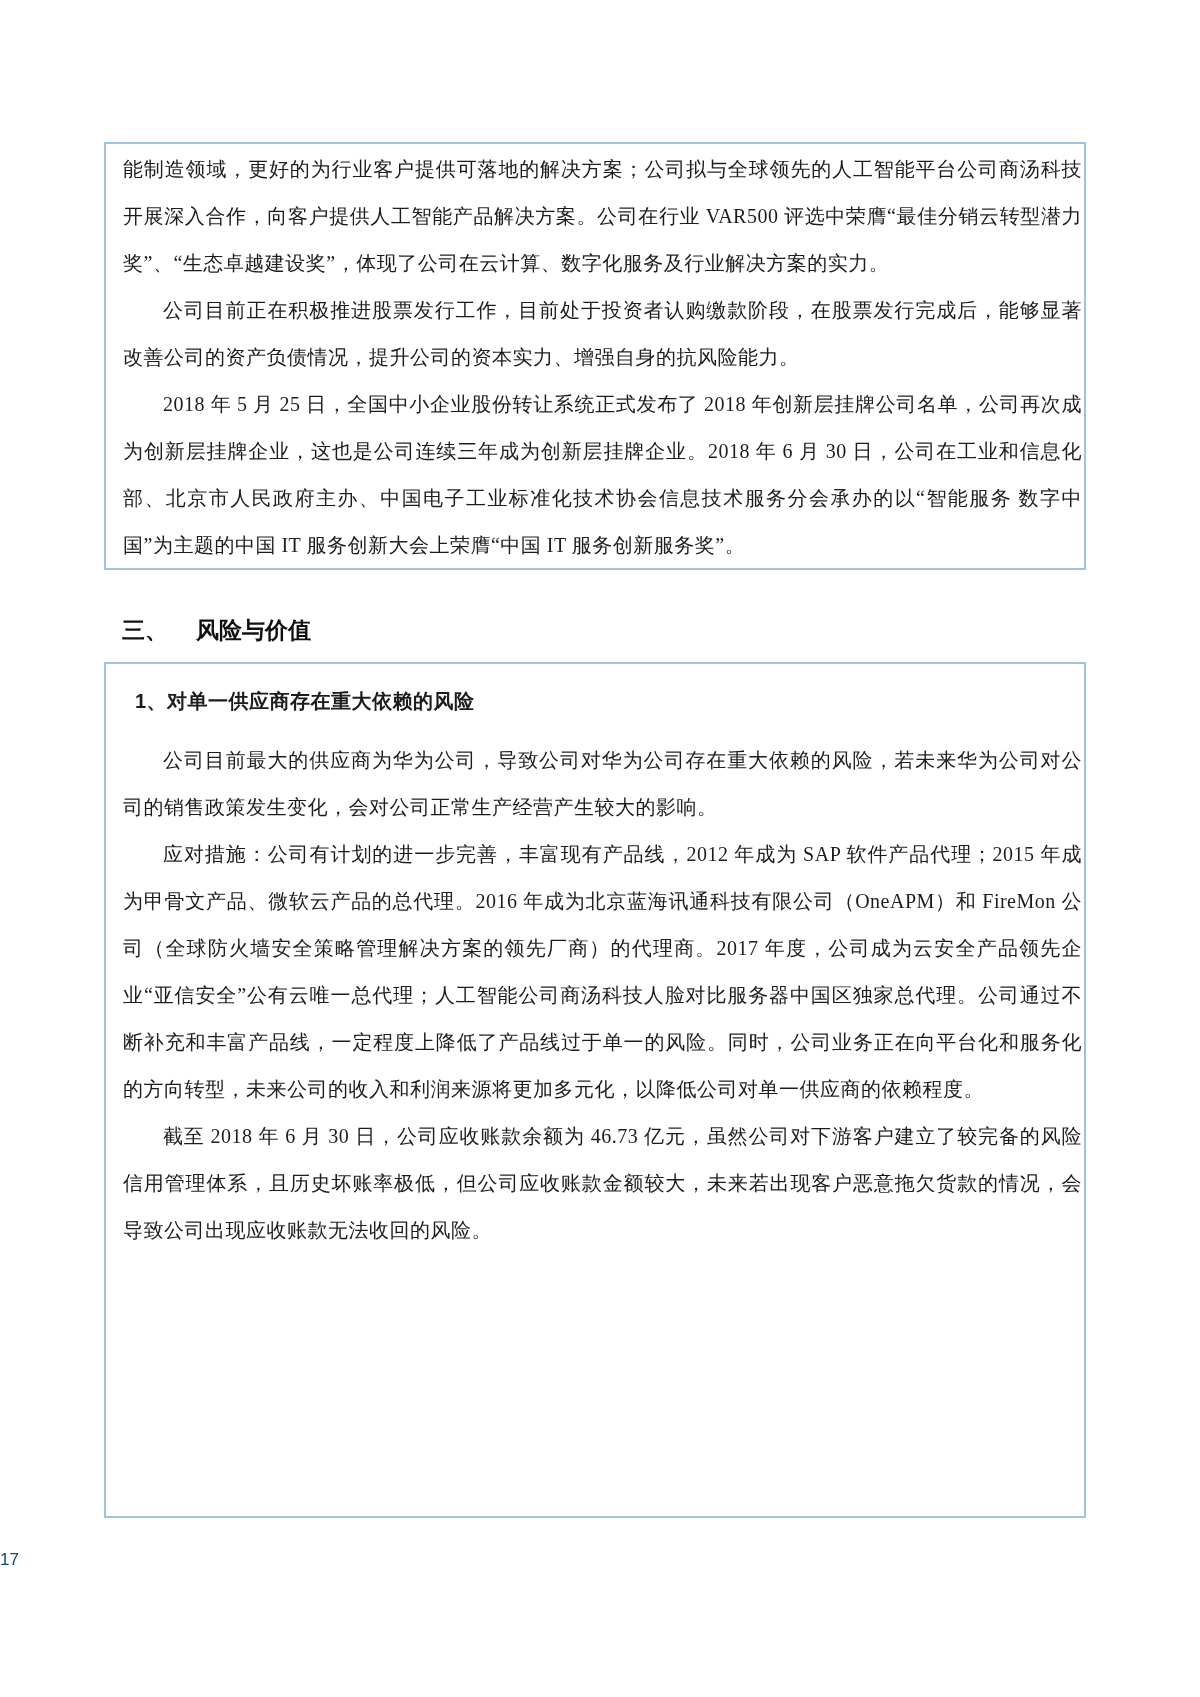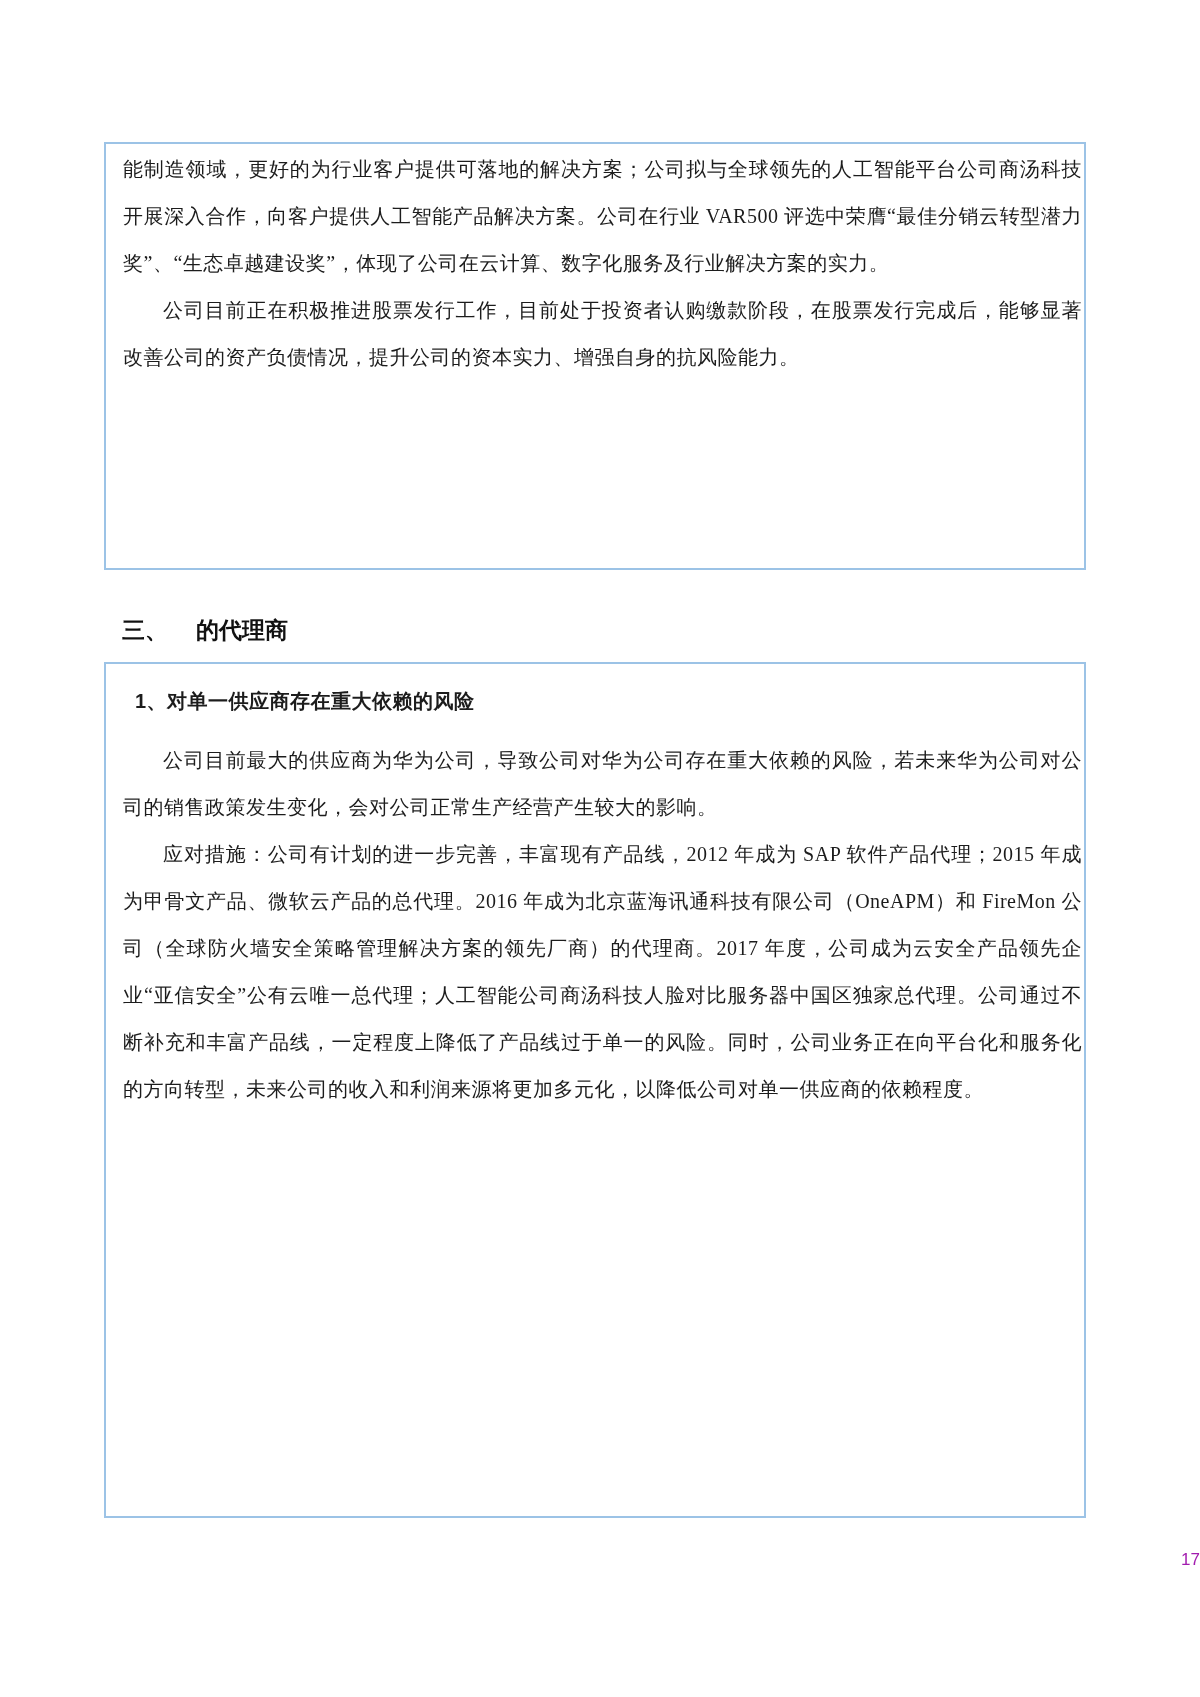--- a/index.html
+++ b/index.html
@@ -54,42 +54,44 @@
     font-family: "Liberation Sans", sans-serif;
     color: #111111;
     display: flex;
   }
   .section-heading .sec-num { width: 74px; }
   .page-number {
     position: absolute;
     top: 1550px;
     left: 0;
     width: 1200px;
-    text-align: right;
+    text-align: left;
     font-size: 17px;
     font-family: "Liberation Sans", sans-serif;
-    color: #a21caf;
+    color: #0c4a6e;
   }
 </style>
 </head>
 <body>
 
 <div class="page">
 
   <section class="box box-highlights">
     <p class="para no-indent">能制造领域，更好的为行业客户提供可落地的解决方案；公司拟与全球领先的人工智能平台公司商汤科技开展深入合作，向客户提供人工智能产品解决方案。公司在行业 VAR500 评选中荣膺“最佳分销云转型潜力奖”、“生态卓越建设奖”，体现了公司在云计算、数字化服务及行业解决方案的实力。</p>
     <p class="para">公司目前正在积极推进股票发行工作，目前处于投资者认购缴款阶段，在股票发行完成后，能够显著改善公司的资产负债情况，提升公司的资本实力、增强自身的抗风险能力。</p>
+    <p class="para">2018 年 5 月 25 日，全国中小企业股份转让系统正式发布了 2018 年创新层挂牌公司名单，公司再次成为创新层挂牌企业，这也是公司连续三年成为创新层挂牌企业。2018 年 6 月 30 日，公司在工业和信息化部、北京市人民政府主办、中国电子工业标准化技术协会信息技术服务分会承办的以“智能服务 数字中国”为主题的中国 IT 服务创新大会上荣膺“中国 IT 服务创新服务奖”。</p>
   </section>
 
   <h2 class="section-heading">
     <span class="sec-num">三、</span>
-    <span class="sec-title">的代理商</span>
+    <span class="sec-title">风险与价值</span>
   </h2>
 
   <section class="box box-risks">
     <p class="item-heading">1、对单一供应商存在重大依赖的风险</p>
     <p class="para">公司目前最大的供应商为华为公司，导致公司对华为公司存在重大依赖的风险，若未来华为公司对公司的销售政策发生变化，会对公司正常生产经营产生较大的影响。</p>
     <p class="para">应对措施：公司有计划的进一步完善，丰富现有产品线，2012 年成为 SAP 软件产品代理；2015 年成为甲骨文产品、微软云产品的总代理。2016 年成为北京蓝海讯通科技有限公司（OneAPM）和 FireMon 公司（全球防火墙安全策略管理解决方案的领先厂商）的代理商。2017 年度，公司成为云安全产品领先企业“亚信安全”公有云唯一总代理；人工智能公司商汤科技人脸对比服务器中国区独家总代理。公司通过不断补充和丰富产品线，一定程度上降低了产品线过于单一的风险。同时，公司业务正在向平台化和服务化的方向转型，未来公司的收入和利润来源将更加多元化，以降低公司对单一供应商的依赖程度。</p>
+    <p class="para">截至 2018 年 6 月 30 日，公司应收账款余额为 46.73 亿元，虽然公司对下游客户建立了较完备的风险信用管理体系，且历史坏账率极低，但公司应收账款金额较大，未来若出现客户恶意拖欠货款的情况，会导致公司出现应收账款无法收回的风险。</p>
   </section>
 
   <div class="page-number">17</div>
 
 </div>
 
 </body></html>

